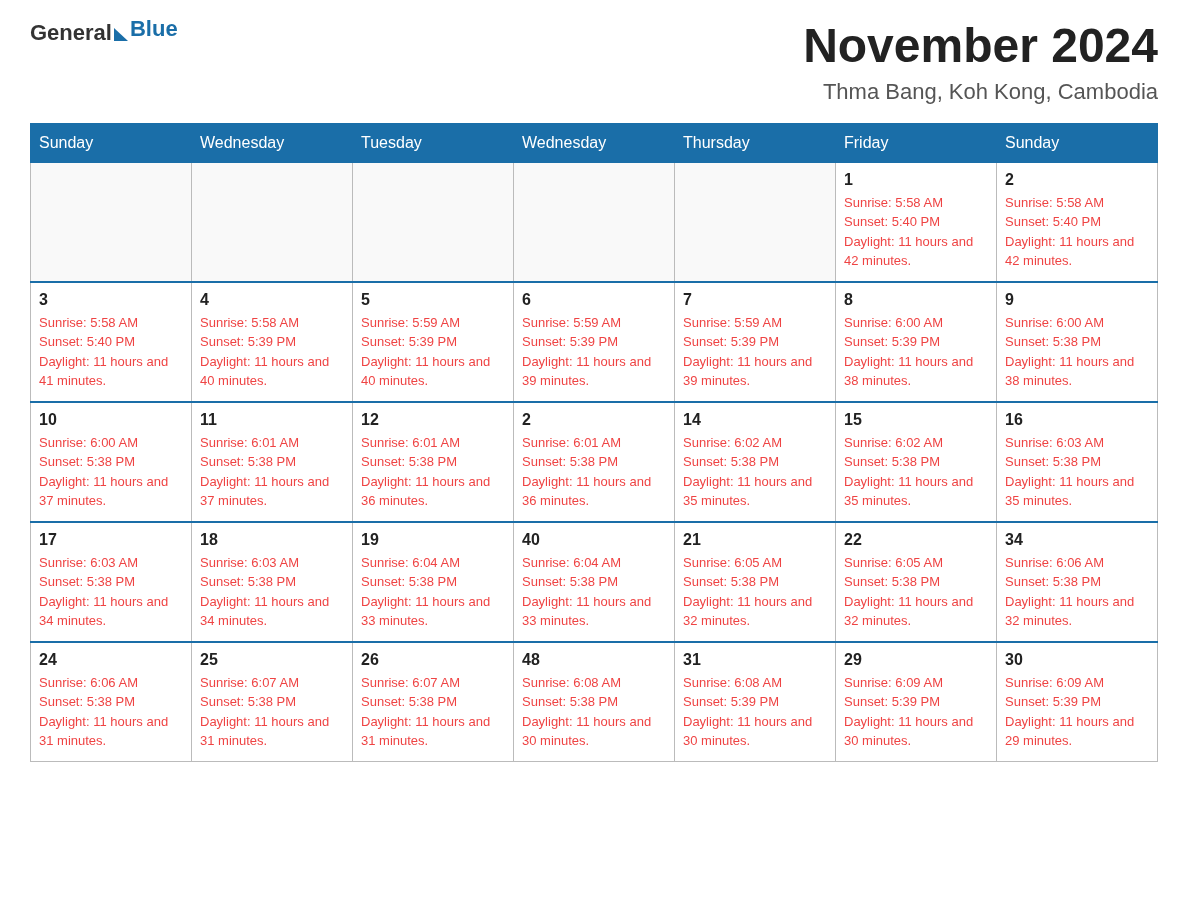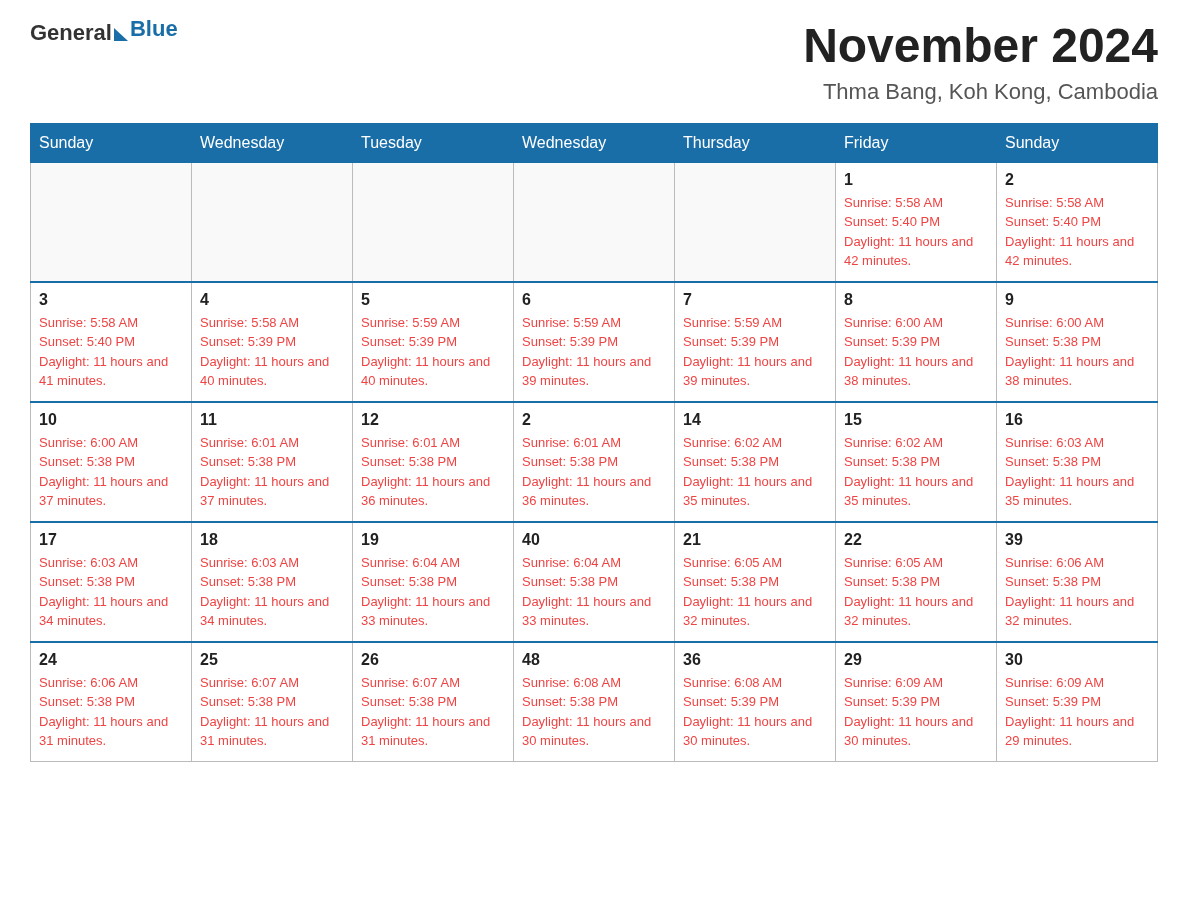--- a/index.html
+++ b/index.html
@@ -229,21 +229,21 @@
         </td>
         <td>
           <span class="day-num">21</span>
           <div class="sun-info">Sunrise: 6:05 AM<br>Sunset: 5:38 PM<br>Daylight: 11 hours and 32 minutes.</div>
         </td>
         <td>
           <span class="day-num">22</span>
           <div class="sun-info">Sunrise: 6:05 AM<br>Sunset: 5:38 PM<br>Daylight: 11 hours and 32 minutes.</div>
         </td>
         <td>
-          <span class="day-num">39</span>
+          <span class="day-num">34</span>
           <div class="sun-info">Sunrise: 6:06 AM<br>Sunset: 5:38 PM<br>Daylight: 11 hours and 32 minutes.</div>
         </td>
       </tr>
       <tr>
         <td>
           <span class="day-num">24</span>
           <div class="sun-info">Sunrise: 6:06 AM<br>Sunset: 5:38 PM<br>Daylight: 11 hours and 31 minutes.</div>
         </td>
         <td>
           <span class="day-num">25</span>
@@ -251,21 +251,21 @@
         </td>
         <td>
           <span class="day-num">26</span>
           <div class="sun-info">Sunrise: 6:07 AM<br>Sunset: 5:38 PM<br>Daylight: 11 hours and 31 minutes.</div>
         </td>
         <td>
           <span class="day-num">48</span>
           <div class="sun-info">Sunrise: 6:08 AM<br>Sunset: 5:38 PM<br>Daylight: 11 hours and 30 minutes.</div>
         </td>
         <td>
-          <span class="day-num">36</span>
+          <span class="day-num">31</span>
           <div class="sun-info">Sunrise: 6:08 AM<br>Sunset: 5:39 PM<br>Daylight: 11 hours and 30 minutes.</div>
         </td>
         <td>
           <span class="day-num">29</span>
           <div class="sun-info">Sunrise: 6:09 AM<br>Sunset: 5:39 PM<br>Daylight: 11 hours and 30 minutes.</div>
         </td>
         <td>
           <span class="day-num">30</span>
           <div class="sun-info">Sunrise: 6:09 AM<br>Sunset: 5:39 PM<br>Daylight: 11 hours and 29 minutes.</div>
         </td>

